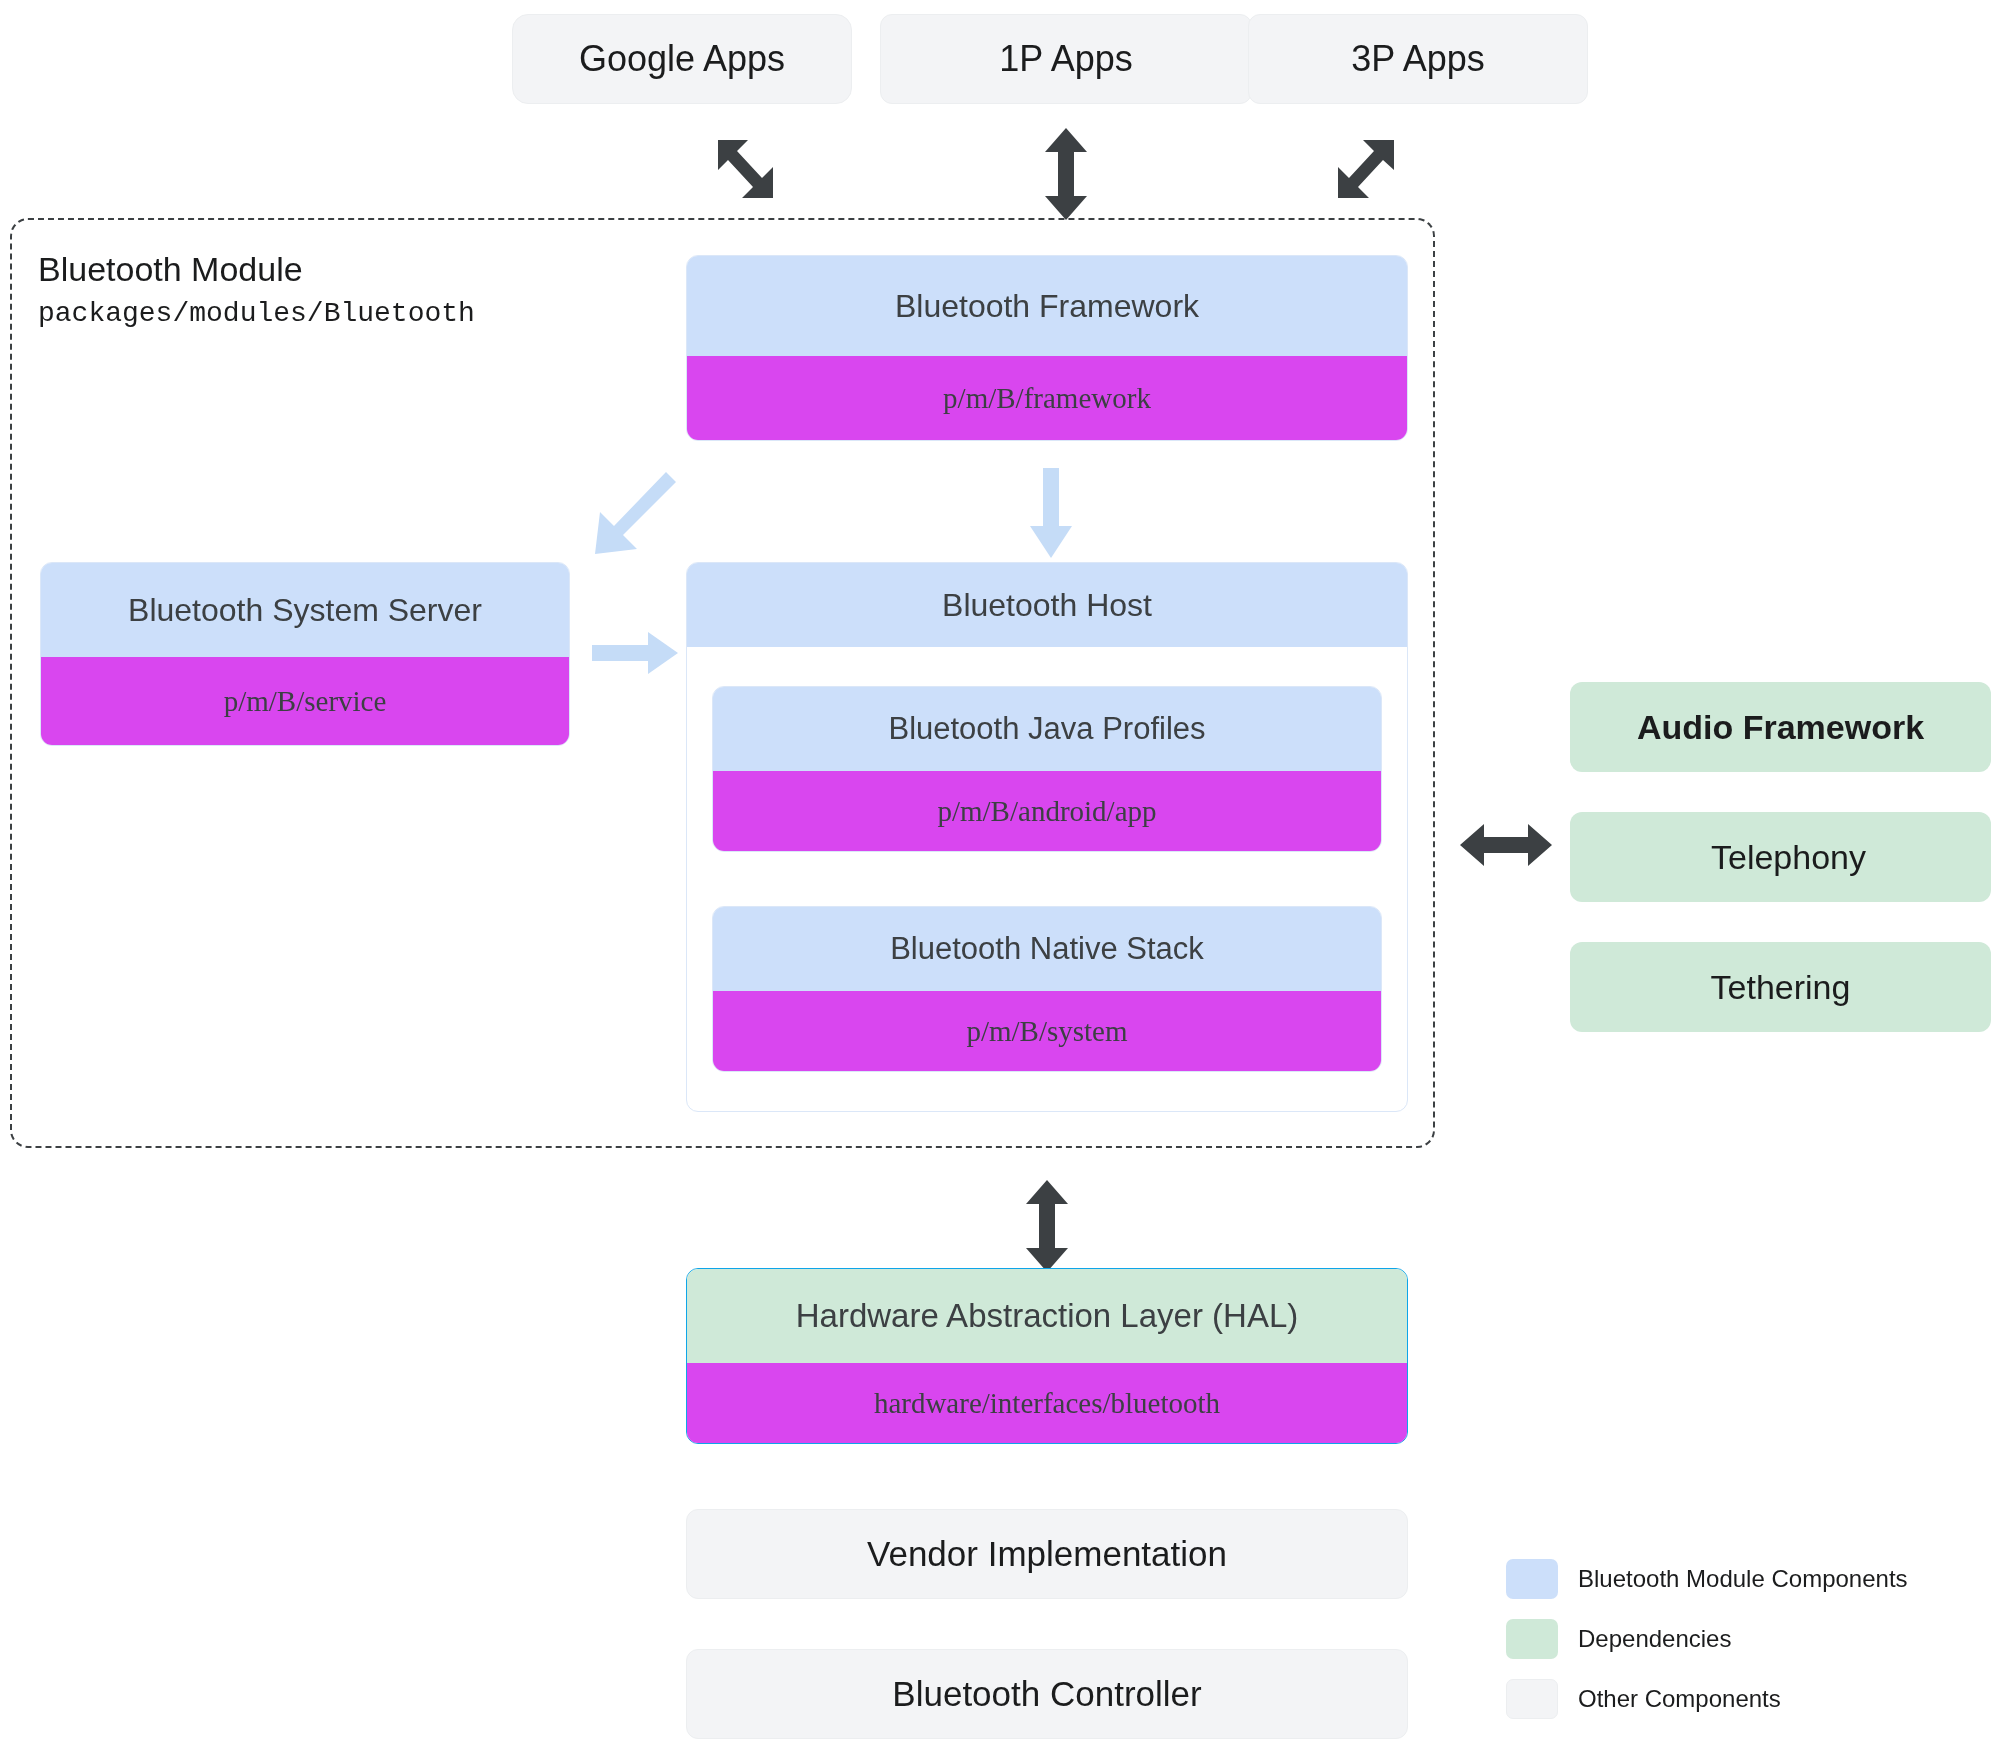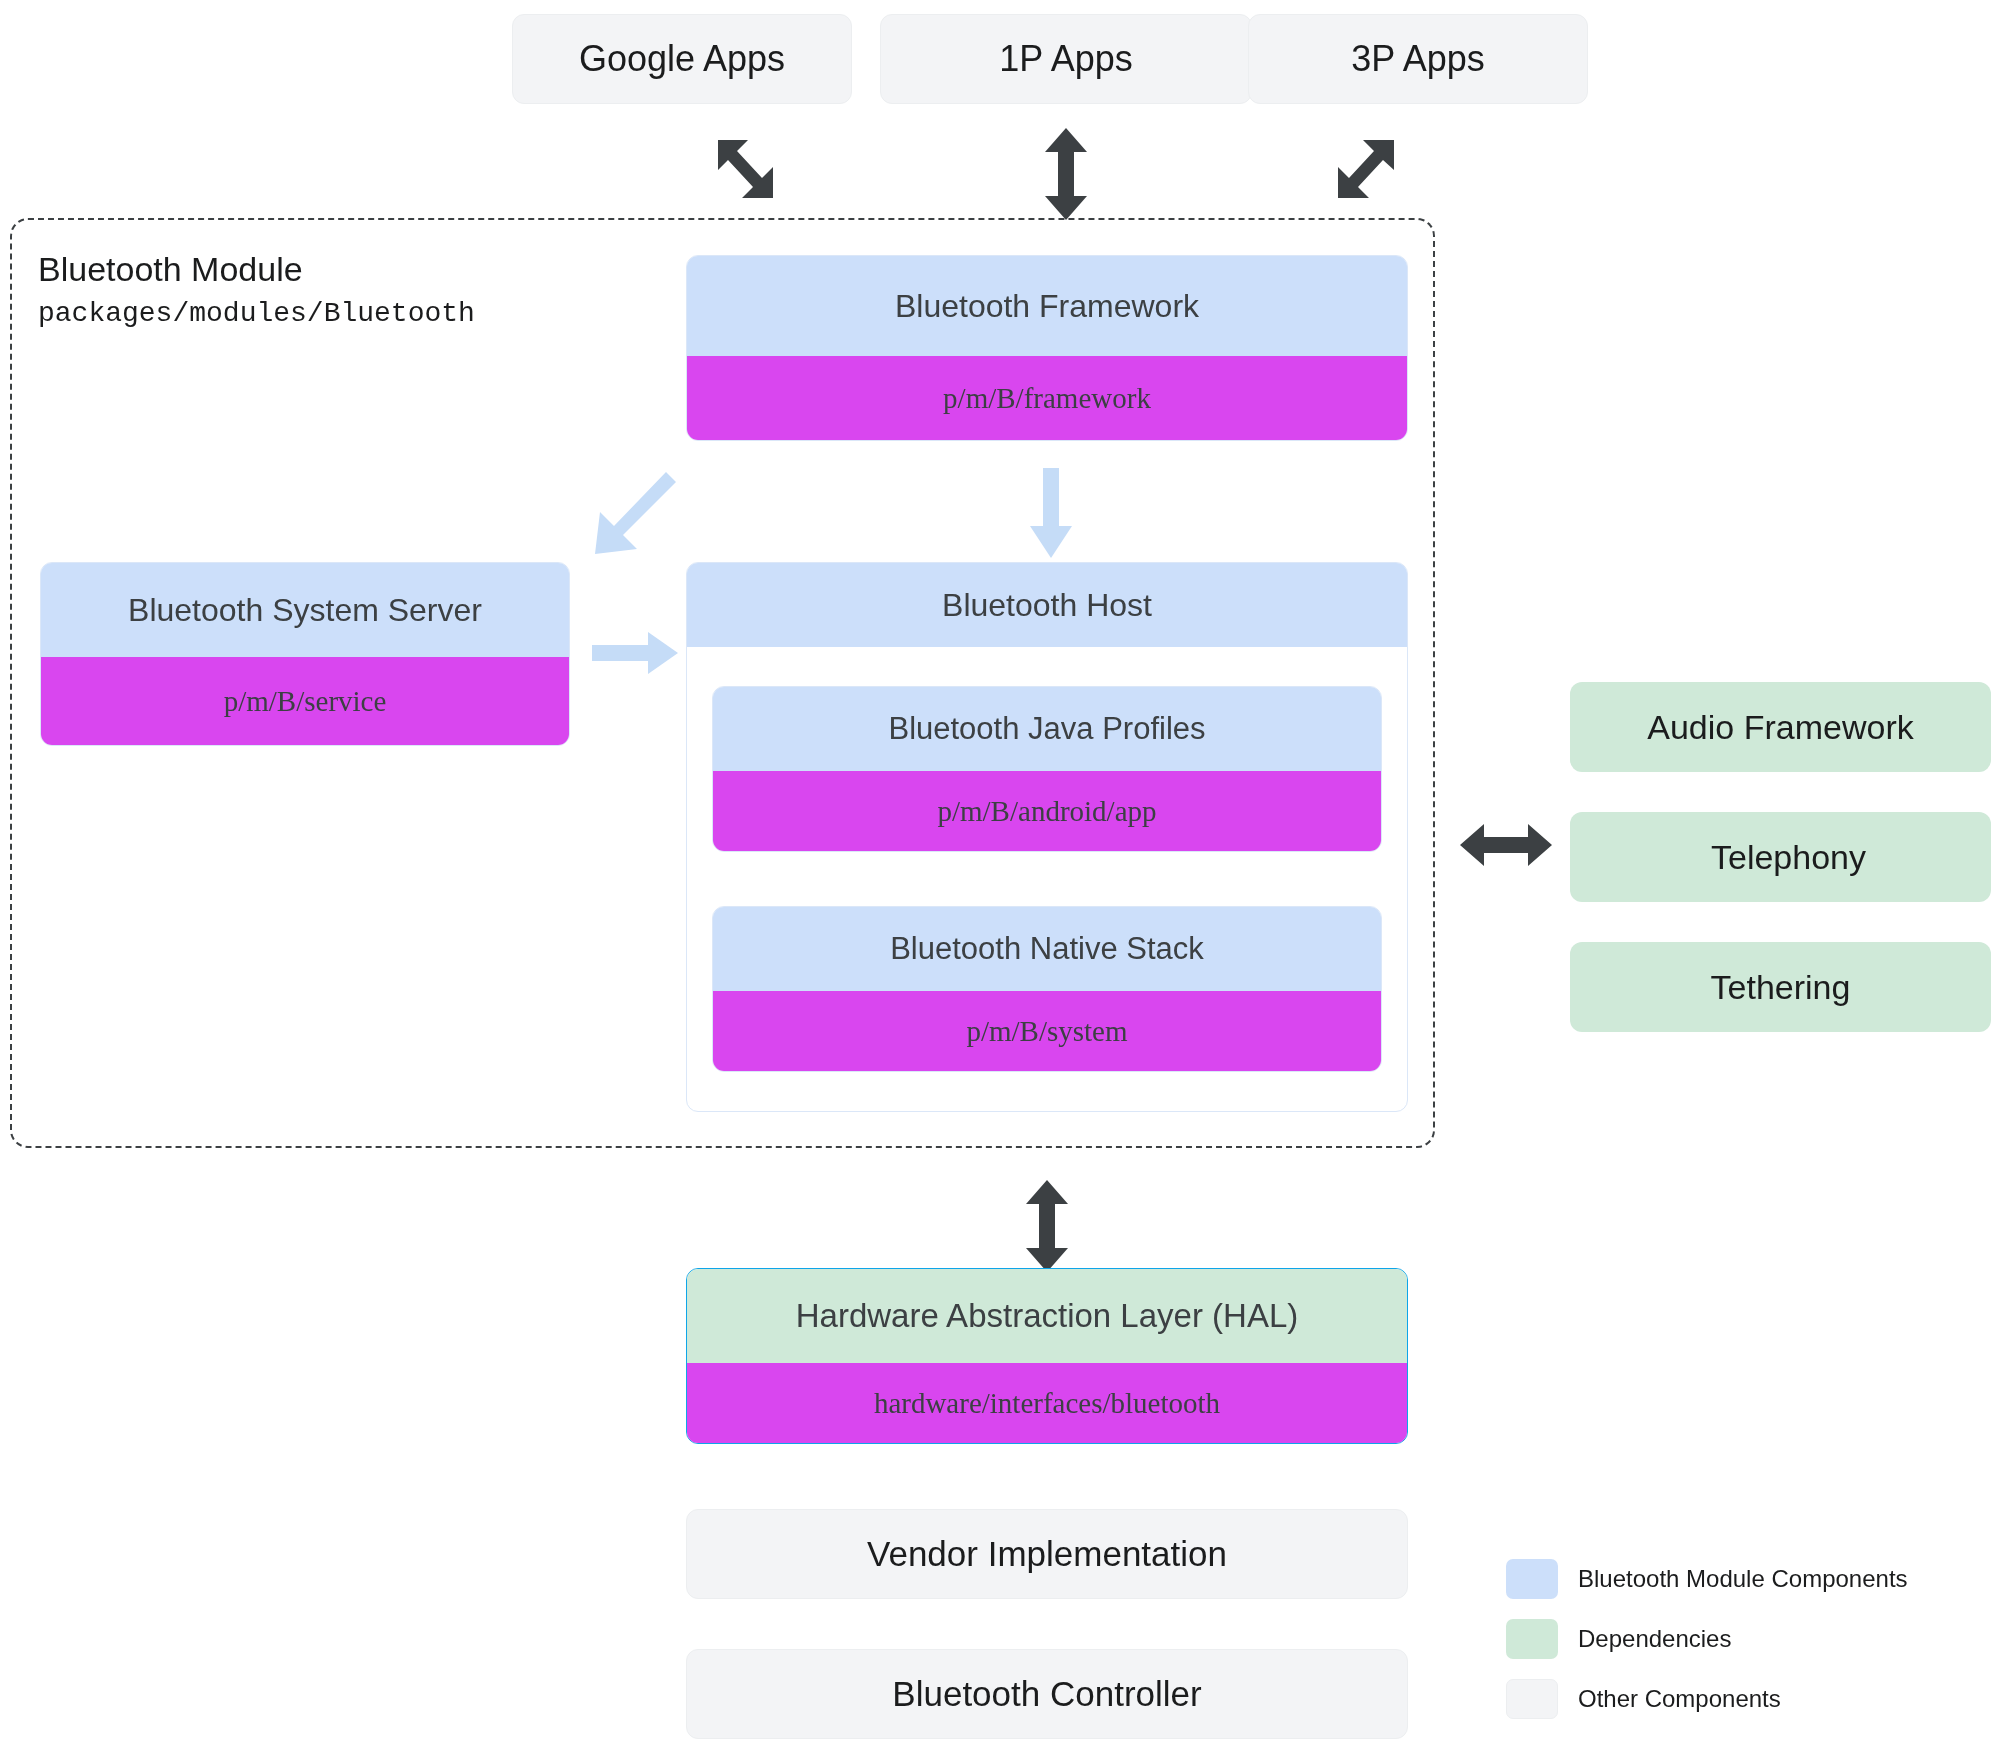--- a/index.html
+++ b/index.html
@@ -139,21 +139,21 @@
     font-size: 24px;
     color: #1b1c1d;
     white-space: nowrap;
   }
 </style>
 </head>
 <body>
 
 <div id="canvas">
 
-  <div class="box box-grey" style="left:512px; top:14px; width:340px; height:90px; font-size:36px;">
+  <div class="box box-grey" style="left:512px; top:14px; width:340px; height:90px; font-size:36px;border-radius:16px;">
     <span>Google Apps</span>
   </div>
 
   <div class="box box-grey" style="left:880px; top:14px; width:372px; height:90px; font-size:36px;">
     <span>1P Apps</span>
   </div>
 
   <div class="box box-grey" style="left:1248px; top:14px; width:340px; height:90px; font-size:36px;">
     <span>3P Apps</span>
   </div>
@@ -240,21 +240,21 @@
       <span>p/m/B/system</span>
     </div>
   </div>
 
   <svg class="arrow-svg" style="left:1460px; top:822px;" width="92" height="46" viewBox="0 0 92 46">
     <g fill="#3c4043">
       <path d="M0 23 L24 2 L24 15 L68 15 L68 2 L92 23 L68 44 L68 31 L24 31 L24 44 Z"></path>
     </g>
   </svg>
 
-  <div class="box box-green-plain" style="left:1570px; top:682px; width:421px; height:90px; font-size:34px;">
+  <div class="box box-green-plain" style="left:1570px; top:682px; width:421px; height:90px; font-size:34px;font-weight:bold;">
     <span>Audio Framework</span>
   </div>
 
   <div class="box box-green-plain" style="left:1570px; top:812px; width:421px; height:90px; font-size:34px;padding-left:16px;">
     <span>Telephony</span>
   </div>
 
   <div class="box box-green-plain" style="left:1570px; top:942px; width:421px; height:90px; font-size:34px;">
     <span>Tethering</span>
   </div>

